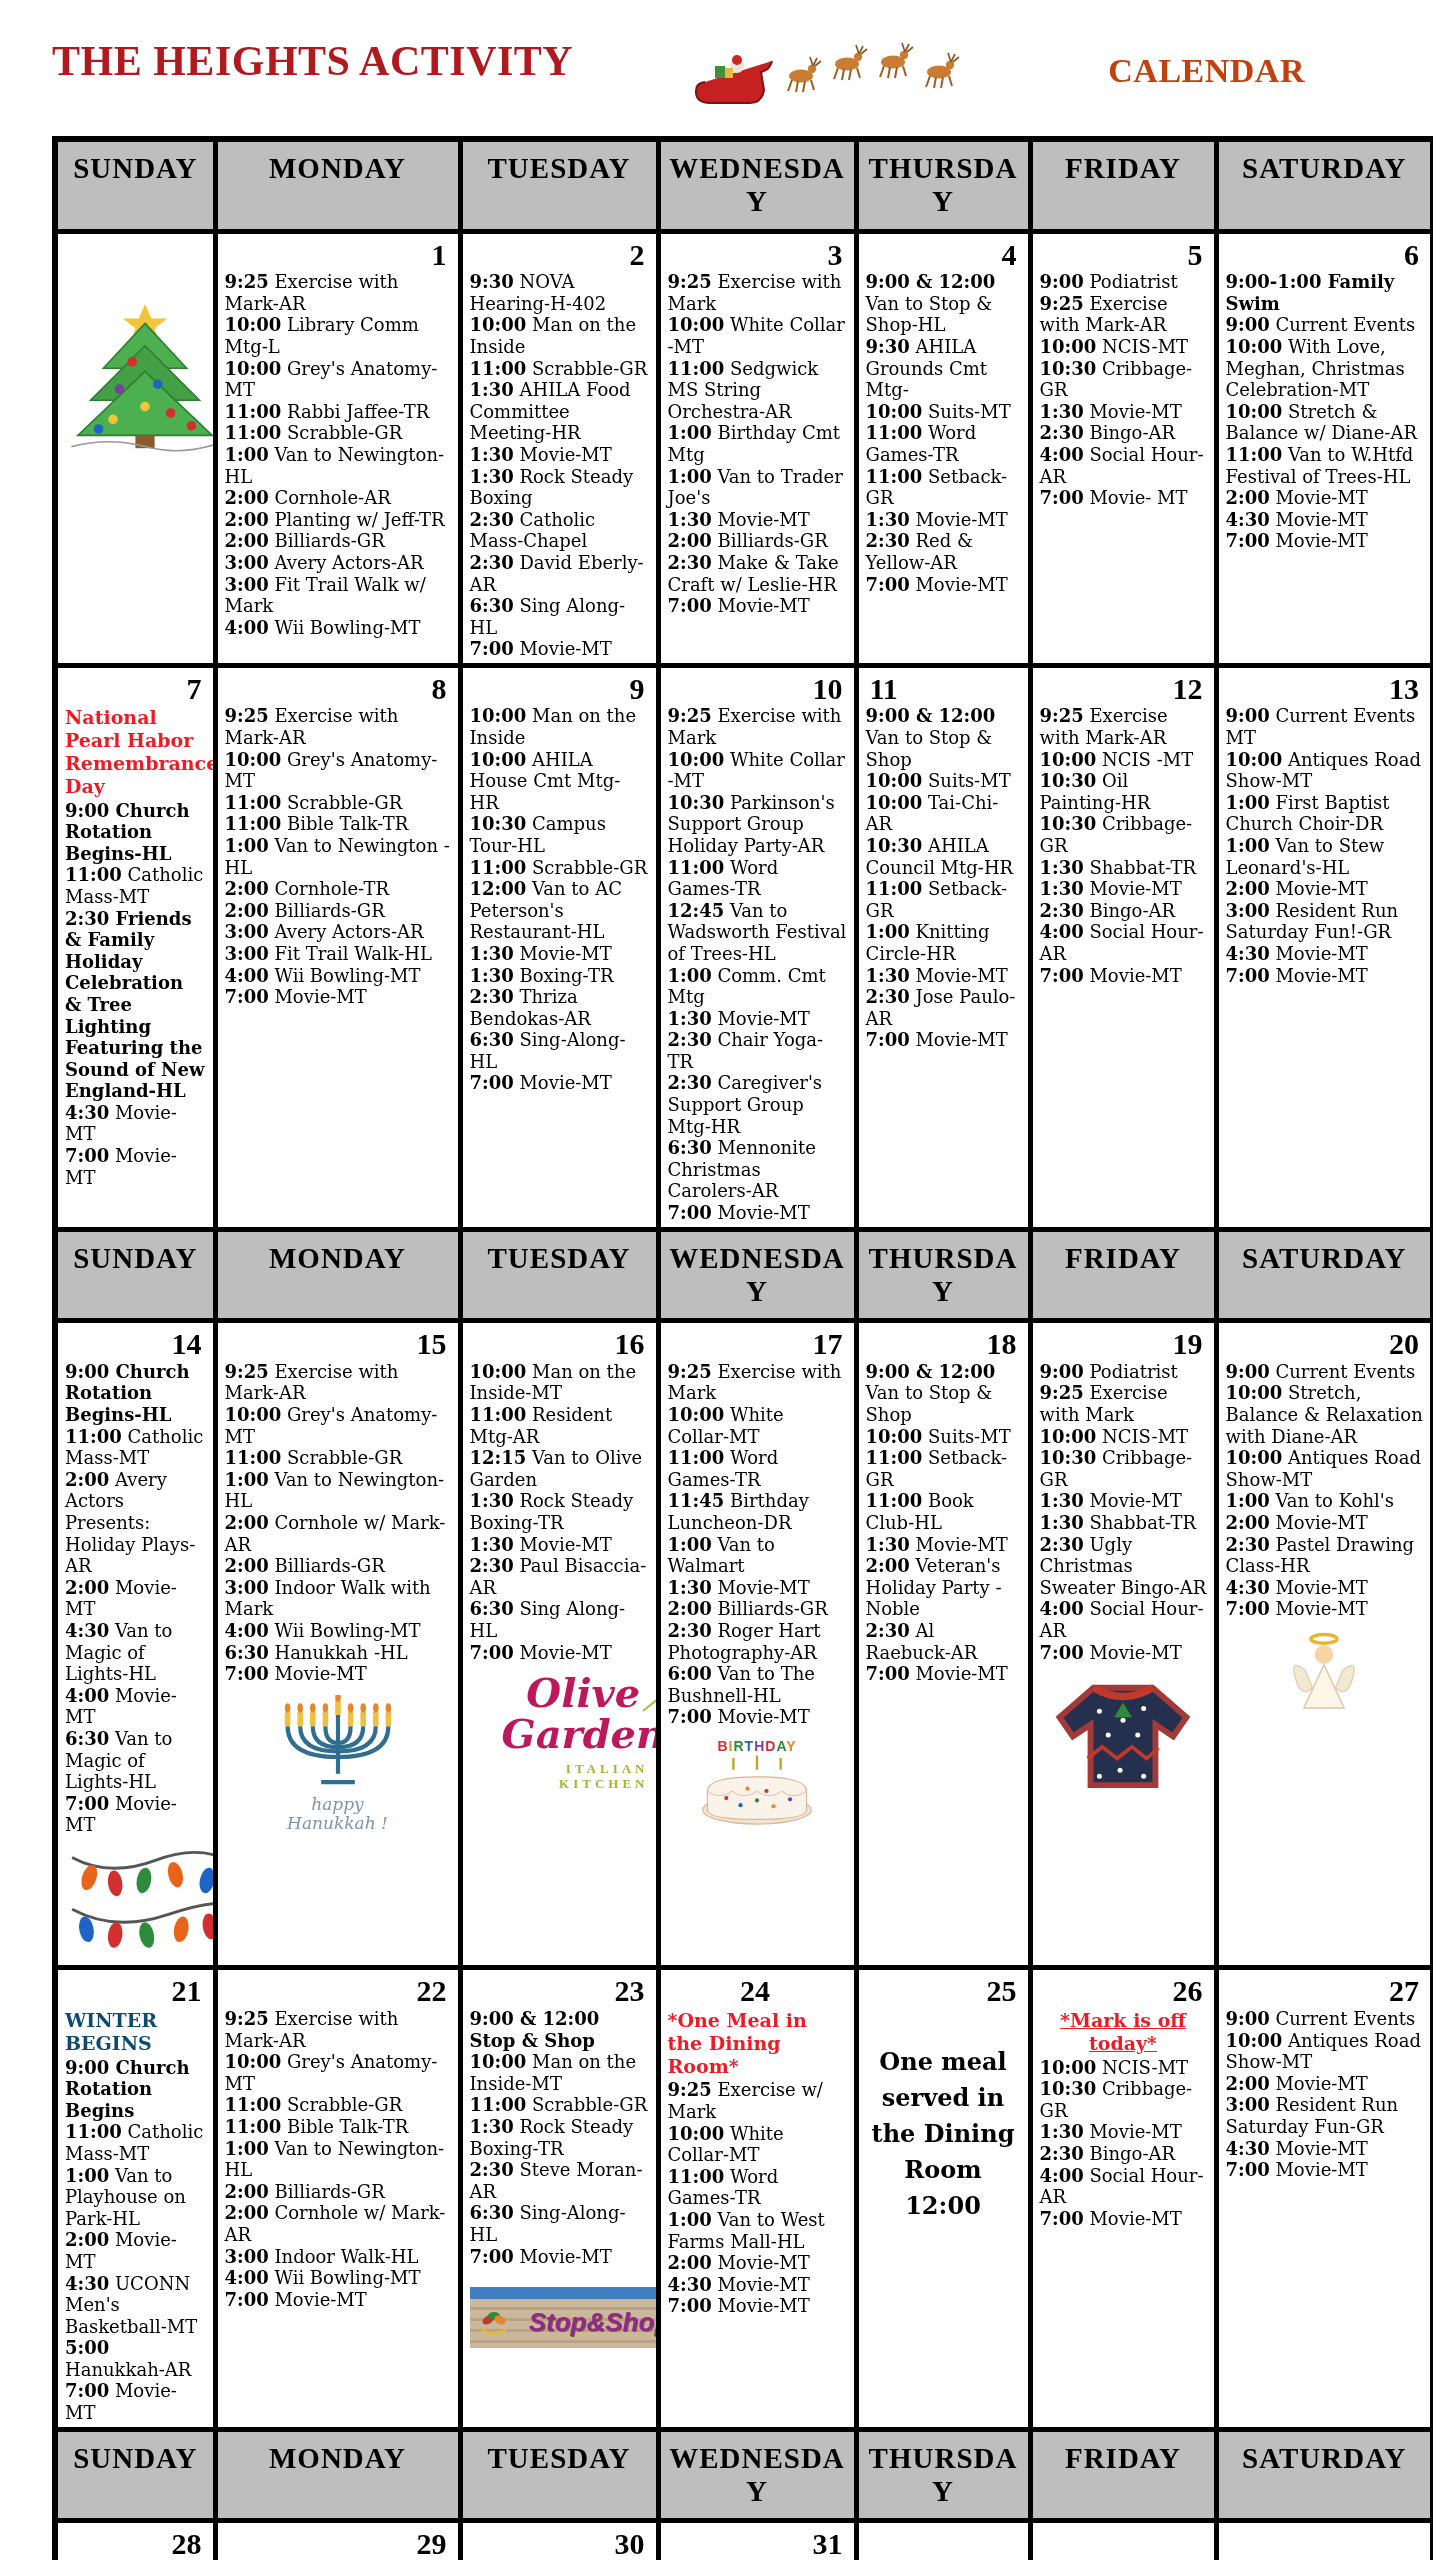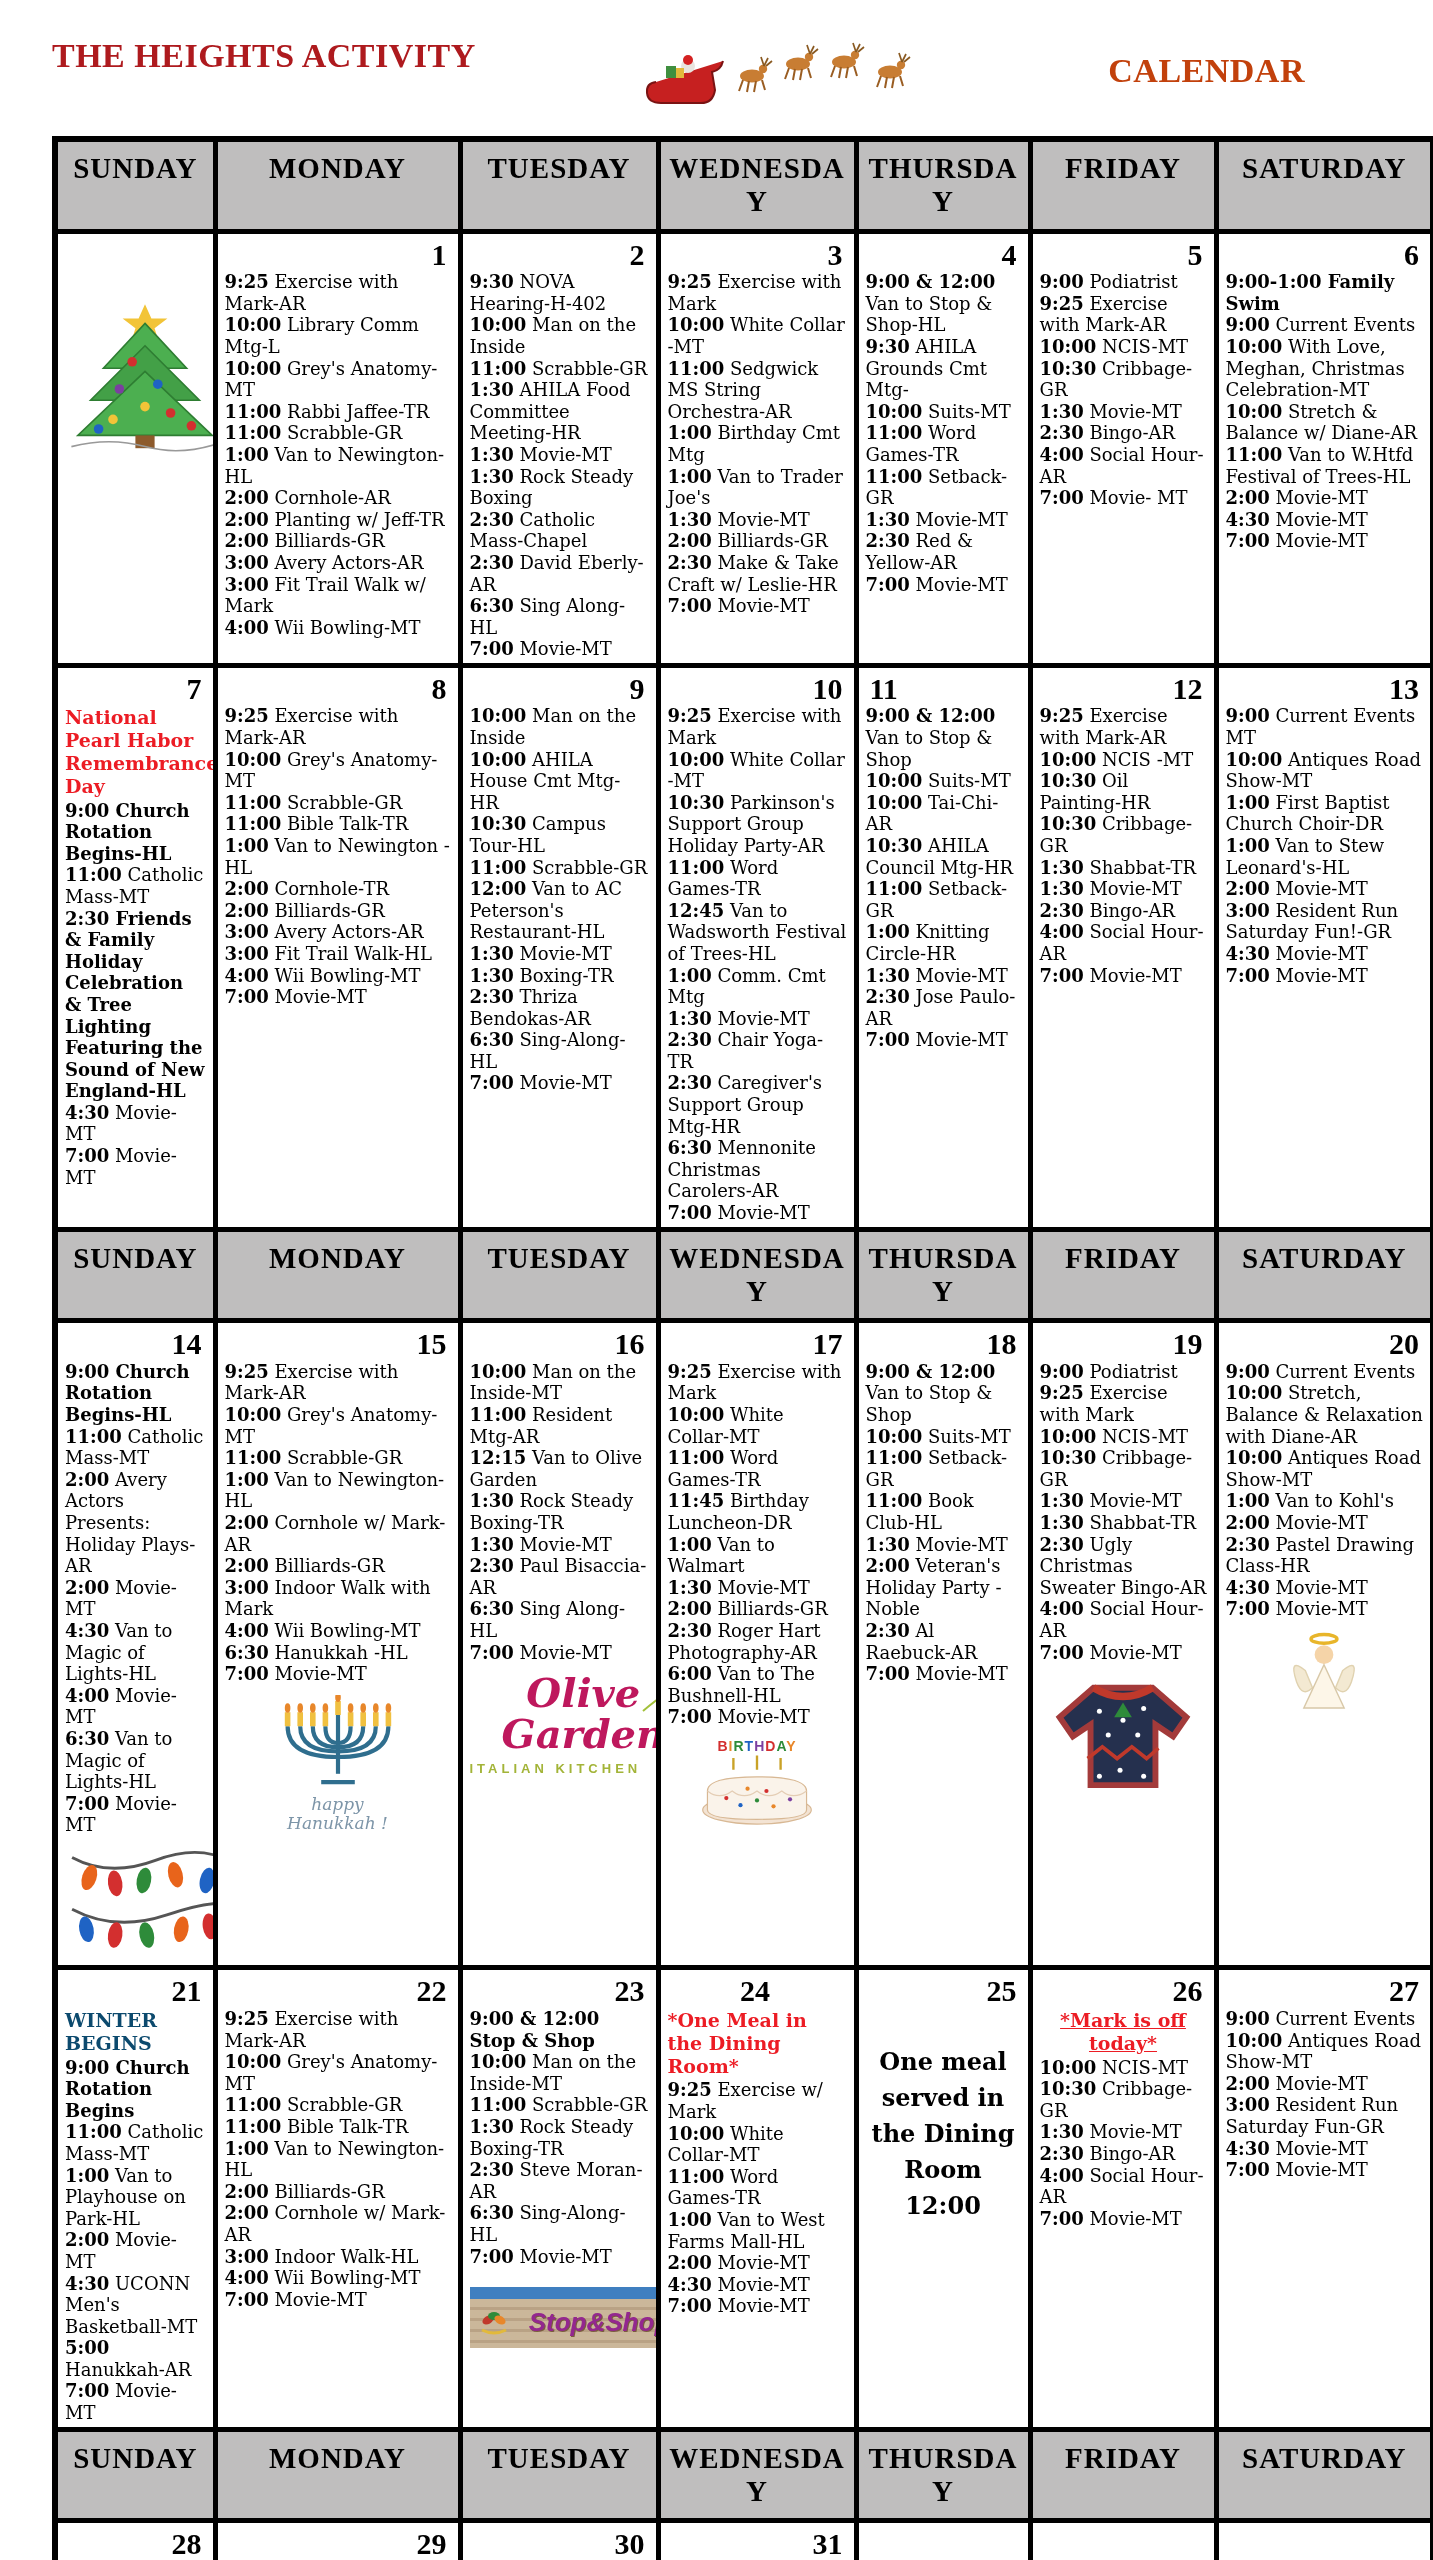--- a/index.html
+++ b/index.html
@@ -7,21 +7,21 @@
     width:1433px;height:2560px;background:#fff;position:relative;
     font-family:"DejaVu Serif",serif;color:#000;
   }
   
   .page-header{
     display:flex;justify-content:space-between;align-items:flex-start;
     padding:30px 128px 4px 52px;
   }
   .title-left{
     color:#ae1a1e;font-family:"Liberation Serif",serif;font-weight:bold;
-    font-size:34px;line-height:1.5;letter-spacing:.5px;white-space:nowrap;
+    font-size:42px;line-height:1.5;letter-spacing:.5px;white-space:nowrap;
   }
   .title-right{
     color:#c2410c;font-family:"Liberation Serif",serif;font-weight:bold;
     font-size:34px;margin-top:22px;letter-spacing:.5px;
   }
   .santa-deco{margin-top:6px;}
   
   table.calendar{
     border-collapse:collapse;table-layout:fixed;
     width:1378px;margin:14px 0 0 52px;border:6px solid #000;
@@ -56,21 +56,21 @@
     font-style:italic;color:#7d95a8;font-size:17px;line-height:1.1;
     font-family:"DejaVu Serif",serif;
   }
   
   .og-script{
     font-family:"DejaVu Serif",serif;font-style:italic;font-weight:bold;
     color:#be185d;font-size:40px;line-height:1.02;text-align:center;margin-left:32px;
   }
   .og-sub{
     color:#a3b438;font-weight:bold;font-size:13px;letter-spacing:4px;
-    font-family:Liberation Sans, sans-serif;margin-top:6px;text-align:left;
+    font-family:Liberation Serif, serif;margin-top:6px;text-align:right;
   }
   
   .sns{width:210px;margin:10px auto 0 auto;text-align:left;}
   .sns-sky{height:12px;background:#3f7fc0;}
   .sns-wall{
     background:repeating-linear-gradient(#cbb79a 0 8px,#b9a285 8px 11px);
     padding:8px 4px 10px 4px;display:flex;align-items:center;gap:20px;justify-content:center;
   }
   .sns-text{
     color:#93278f;font-weight:bold;font-style:italic;font-size:26px;

